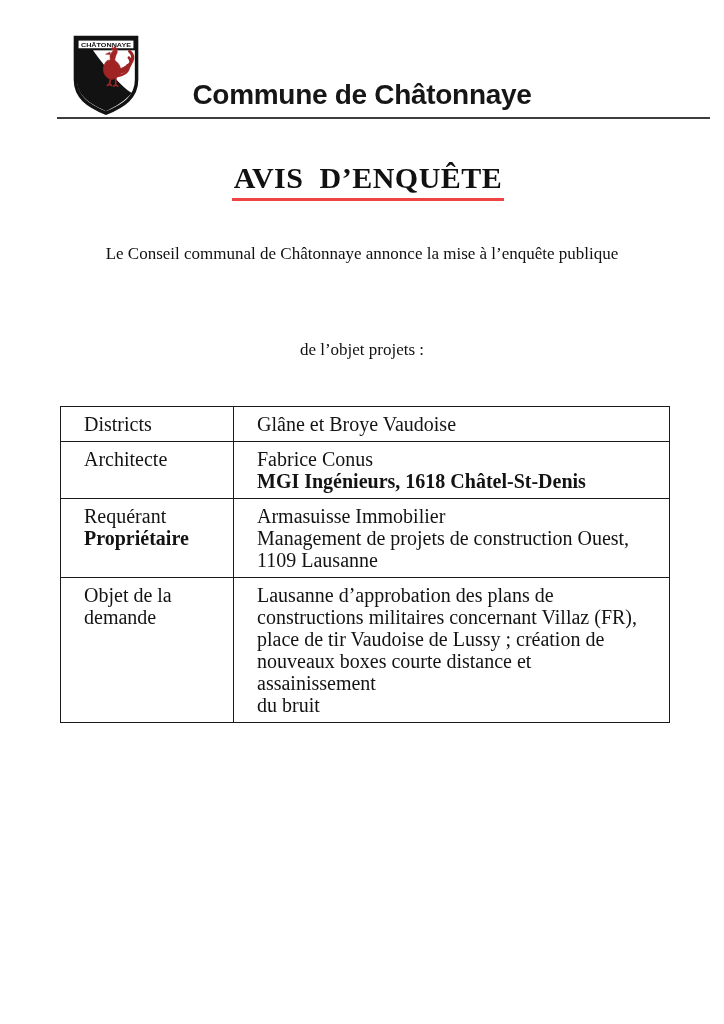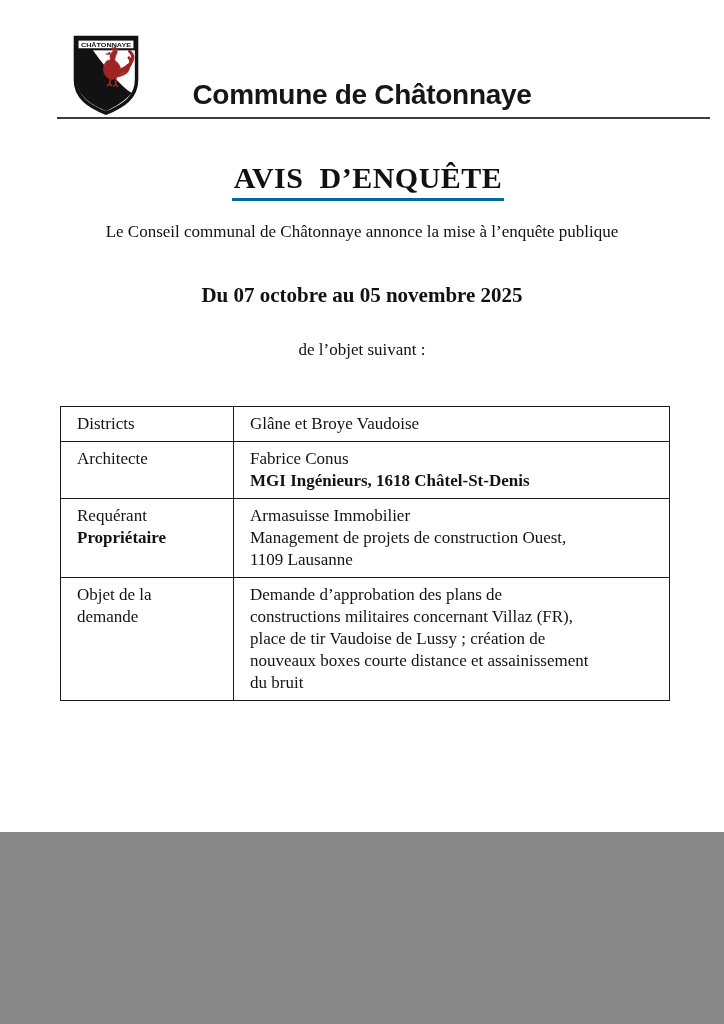--- a/index.html
+++ b/index.html
@@ -1,18 +1,18 @@
 <!DOCTYPE html>
 <html><head>
 <meta charset="utf-8">
 <style>
   html,body{margin:0;padding:0;background:#888;}
   .page{
     position:relative;
-    width:724px;height:832px;
+    width:724px;height:1024px;
     margin:0 auto;
     background:#ffffff;
     color:#111;
     font-family:"Liberation Serif", serif;
     overflow:hidden;
   }
   
   .coat{position:absolute;left:68px;top:34px;width:76px;height:82px;}
   .commune-title{
     position:absolute;top:79px;left:0;right:0;
@@ -26,48 +26,48 @@
     background:#3d3d3d;
   }
   
   .avis-title{
     position:absolute;top:161px;left:0;right:0;text-align:center;
   }
   .avis-title span{
     display:inline-block;
     font-weight:bold;font-size:30px;letter-spacing:0.5px;
     white-space:pre;
-    border-bottom:3px solid #0369a1;
+    border-bottom:3px solid #ef4444;
     padding:0 2px 3px 2px;
     margin-left:12px;
   }
   .intro{
-    position:absolute;top:222px;left:0;right:0;text-align:center;
+    position:absolute;top:244px;left:0;right:0;text-align:center;
     font-size:17px;margin:0;
   }
   .period{
     position:absolute;top:283px;left:0;right:0;text-align:center;
     font-size:21px;font-weight:bold;margin:0;
   }
   .objet-intro{
     position:absolute;top:340px;left:0;right:0;text-align:center;
     font-size:17px;margin:0;
   }
   
   .details{
     position:absolute;left:60px;top:406px;
     width:610px;
     border-collapse:collapse;
     table-layout:fixed;
   }
   .details td{
     border:1.5px solid #1b1b1b;
     vertical-align:top;
-    padding:6px 16px;
-    font-size:17px;line-height:22px;
+    padding:6px 23px;
+    font-size:20px;line-height:22px;
     color:#131313;
   }
   .details td div{min-height:22px;}
   .details .gap{margin-top:0;font-weight:bold;}
   .details tr:nth-child(5) td{padding-bottom:13px;}
 </style>
 </head>
 <body>
 
 <div class="page">
@@ -105,23 +105,22 @@
   <div class="commune-title">Commune de Châtonnaye</div>
 
   <div class="rule"></div>
 
   <div class="avis-title">
     <span>AVIS  D’ENQUÊTE</span>
   </div>
 
   <p class="intro">Le Conseil communal de Châtonnaye annonce la mise à l’enquête publique</p>
 
-  <p class="period">Du 07 octobre au 05 novembre 2025</p>
 
-  <p class="objet-intro">de l’objet suivant :</p>
+  <p class="objet-intro">de l’objet projets :</p>
 
   <table class="details" id="details-table">
     <colgroup>
         <col style="width:173px">
         <col>
       </colgroup>
   <tbody>
         <tr>
           <td>
             <div>Districts</div>
@@ -148,21 +147,21 @@
             <div>Armasuisse Immobilier</div>
             <div>Management de projets de construction Ouest,</div>
             <div>1109 Lausanne</div>
           </td>
         </tr>
         <tr>
           <td>
             <div>Objet de la demande</div>
           </td>
           <td>
-            <div>Demande d’approbation des plans de</div>
+            <div>Lausanne d’approbation des plans de</div>
             <div>constructions militaires concernant Villaz (FR),</div>
             <div>place de tir Vaudoise de Lussy ; création de</div>
             <div>nouveaux boxes courte distance et assainissement</div>
             <div>du bruit</div>
           </td>
         </tr>
       </tbody>
     </table>
 
 </div>

